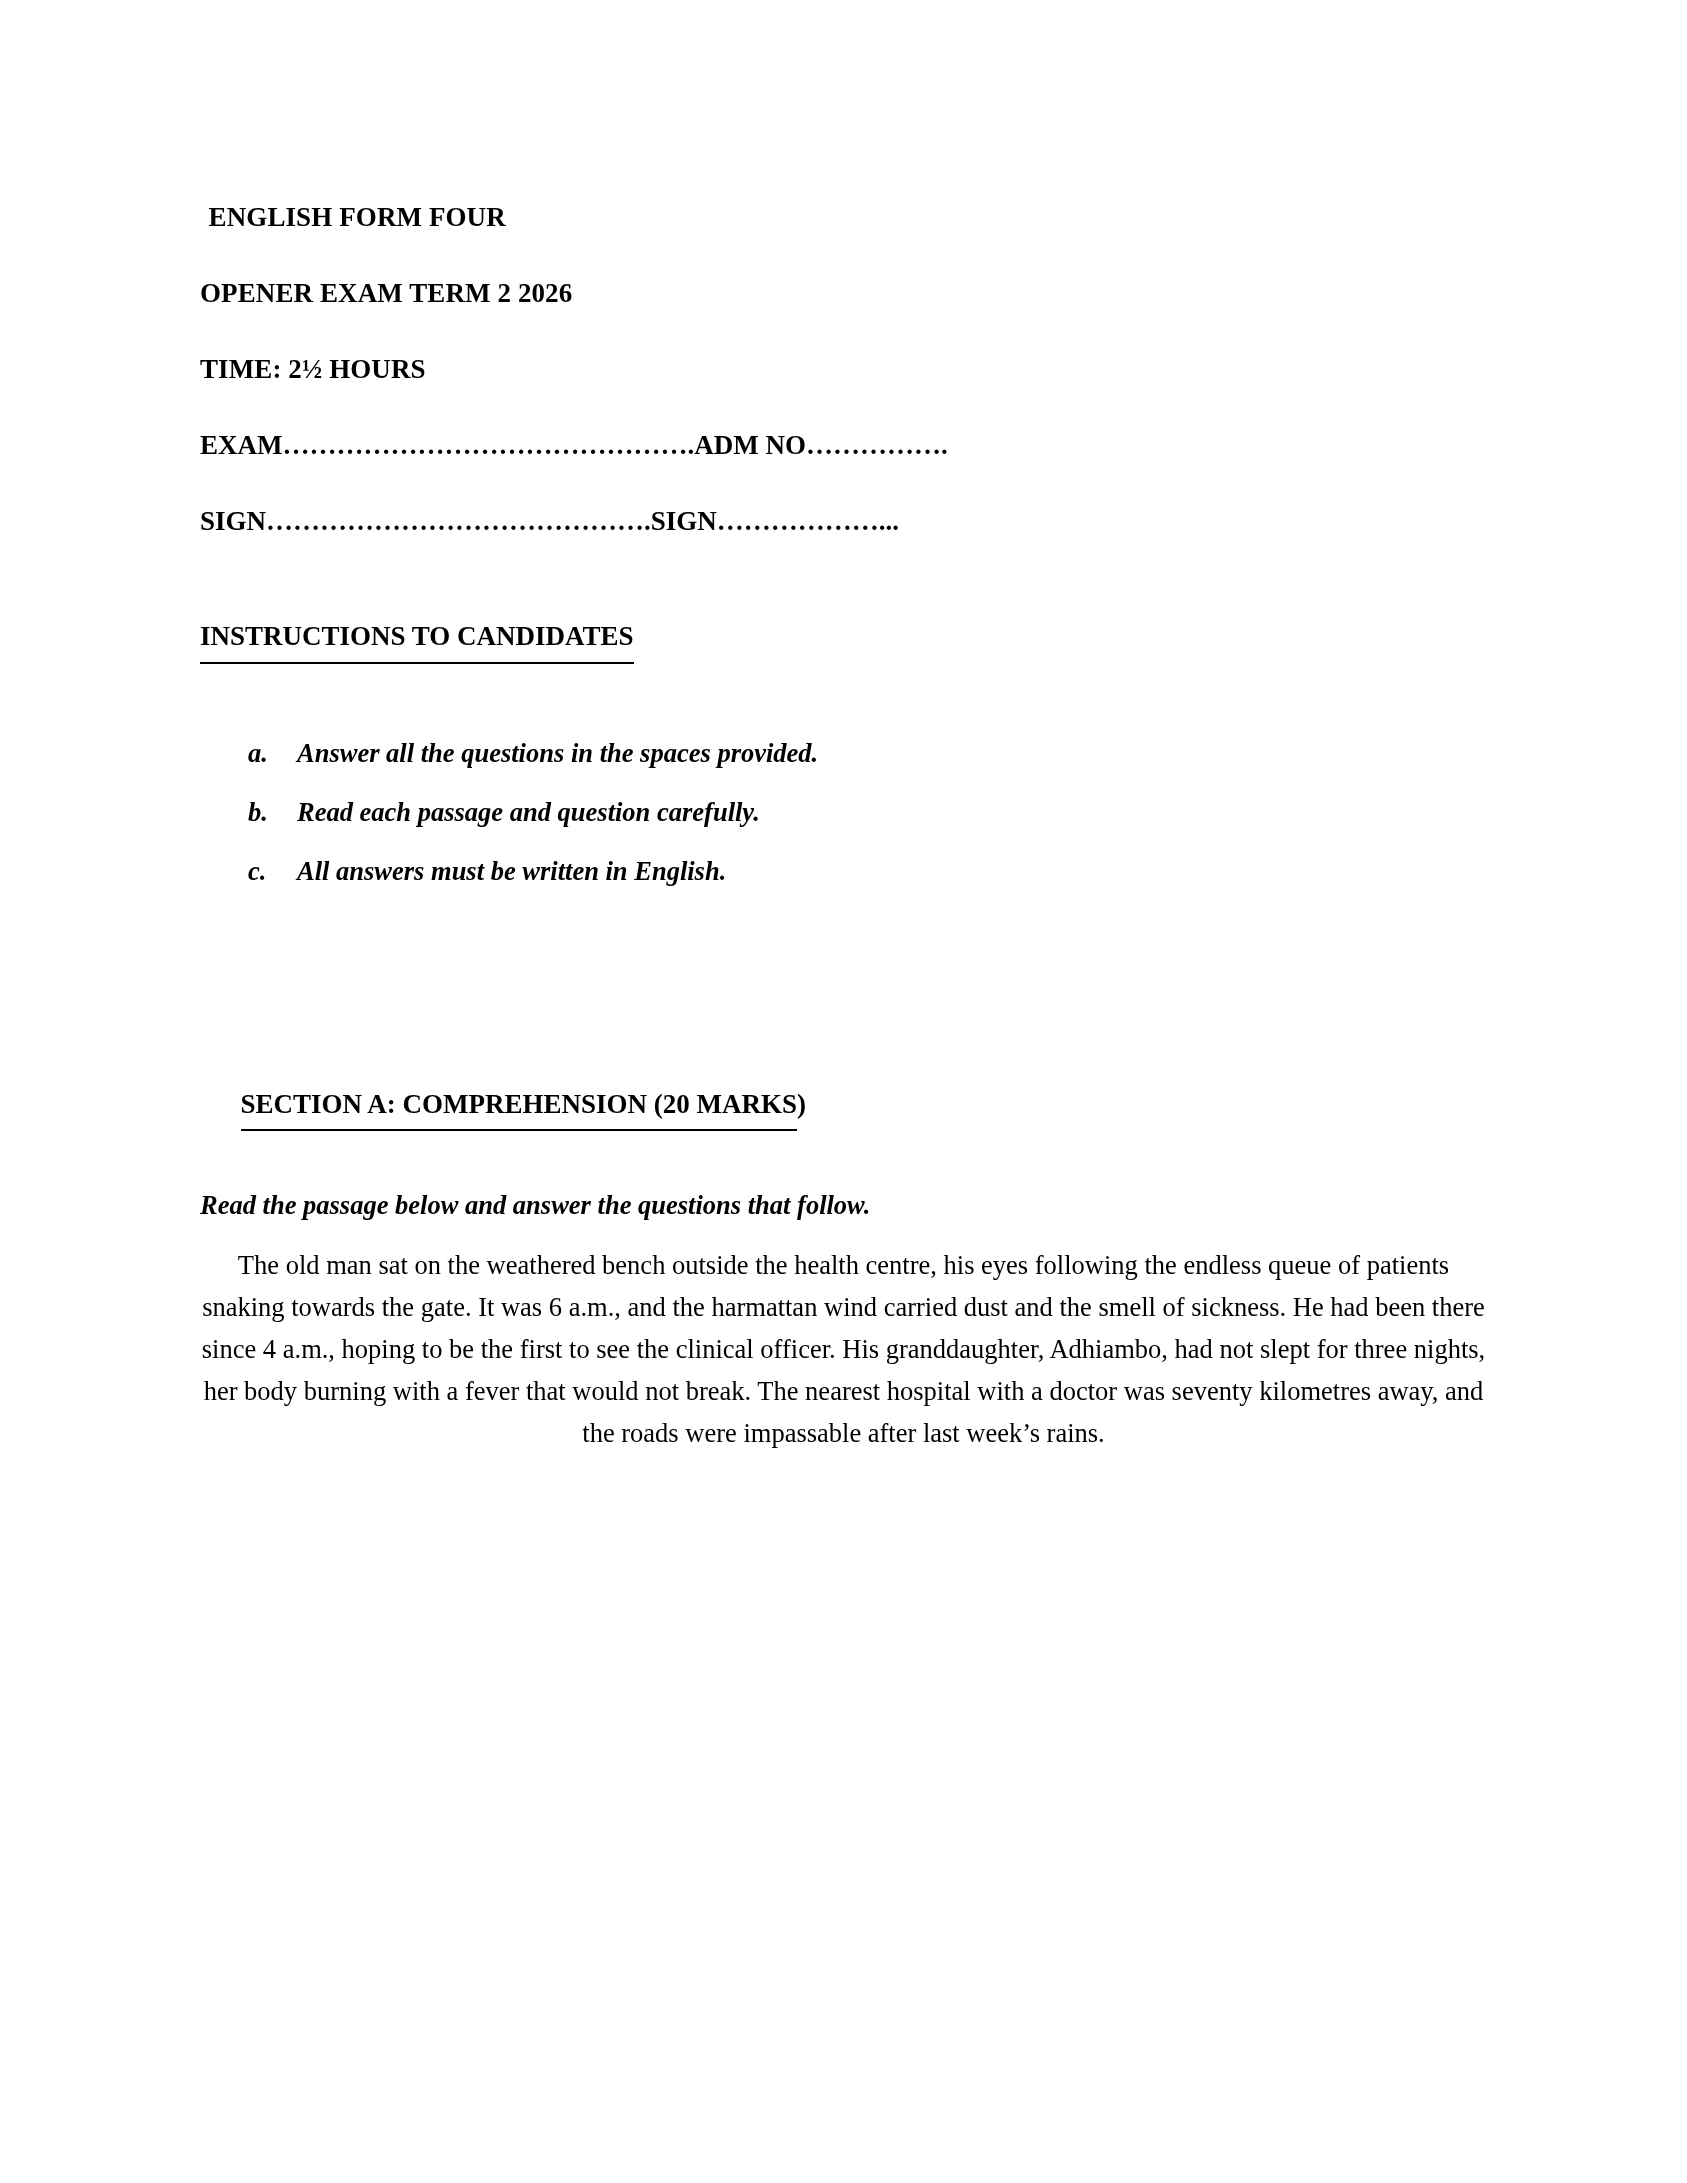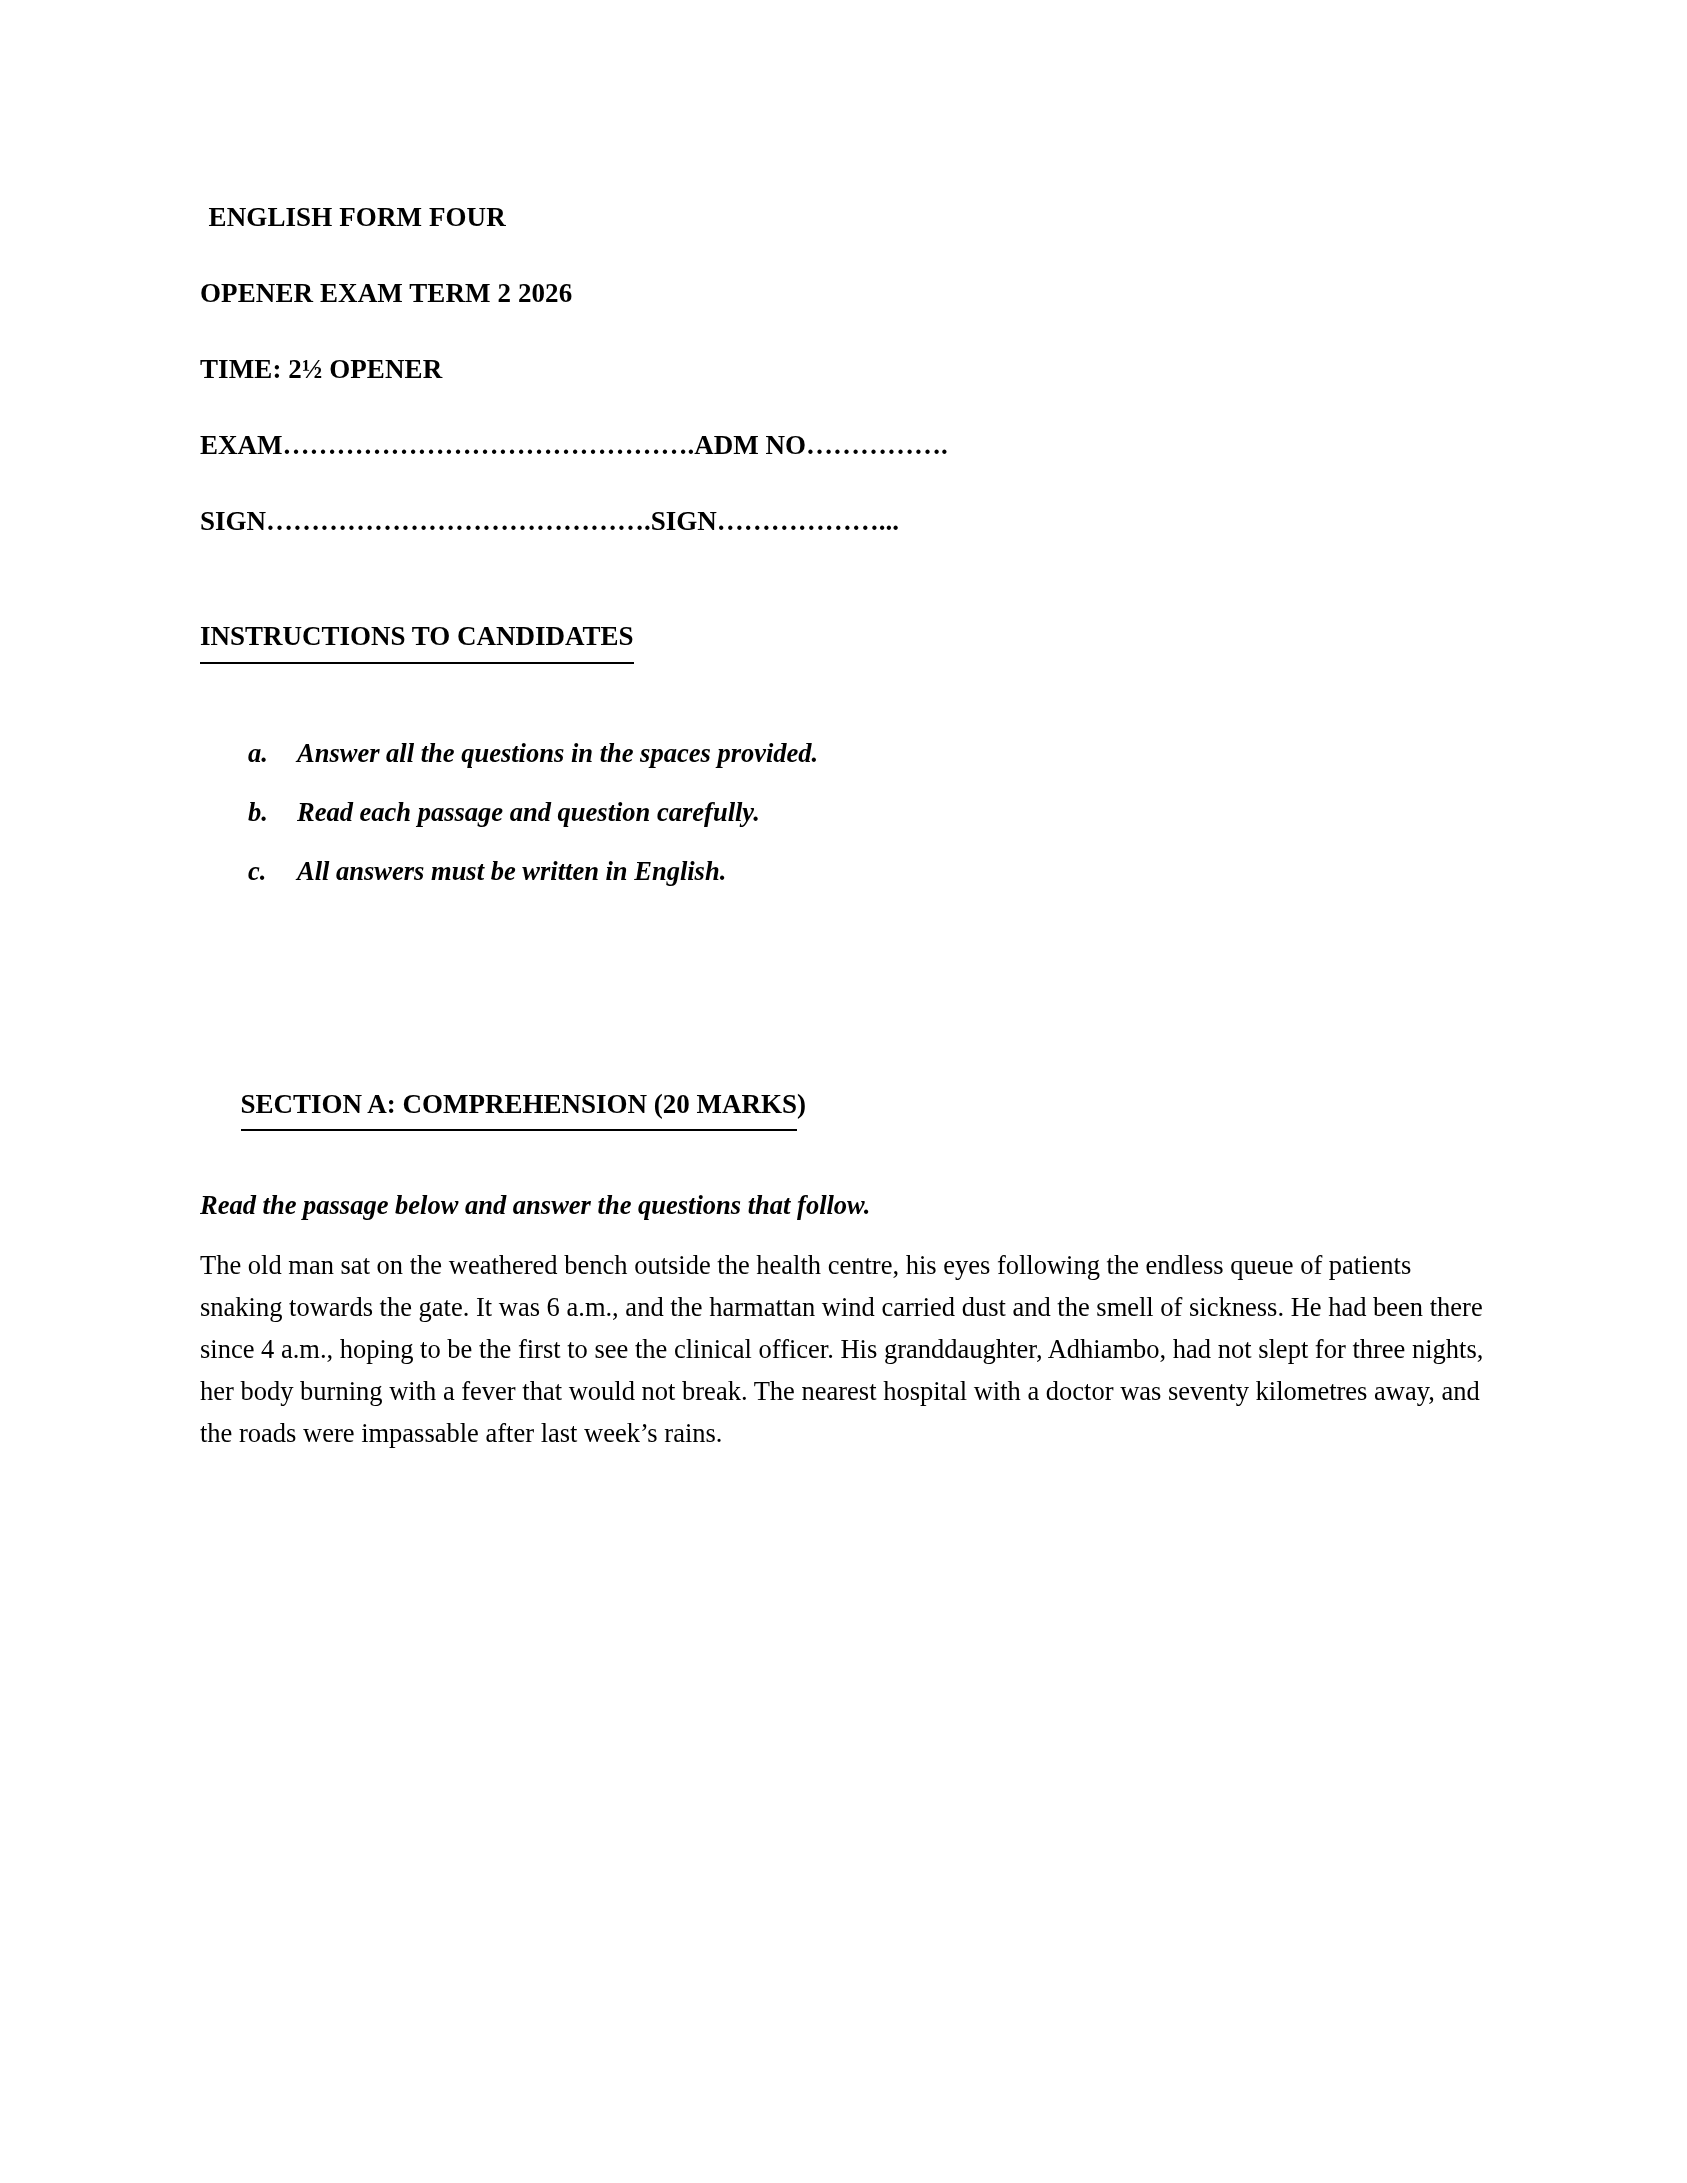--- a/index.html
+++ b/index.html
@@ -103,35 +103,35 @@
     font-style: italic;
     line-height: 38px;
   }
 
   
   .passage-gap { height: 20px; }
   .passage {
     font-size: 26.5px;
     font-weight: normal;
     line-height: 42px;
-    text-align: left;
+    text-align: center;
     width: 1287px;
   }
 </style>
 </head>
 <body>
 
 <div class="page">
   <div class="content">
 
     <div class="hdr-line first">ENGLISH FORM FOUR</div>
 
     <div class="hdr-line">OPENER EXAM TERM 2 2026</div>
 
-    <div class="hdr-line">TIME: 2½ OPENER</div>
+    <div class="hdr-line">TIME: 2½ HOURS</div>
 
     <div class="fill-line">EXAM……………………………………….ADM NO…………….</div>
 
     <div class="fill-line">SIGN…………………………………….SIGN………………...</div>
 
     <div class="section-gap-a"></div>
 
     <div class="instr-heading">
       <span class="ul">INSTRUCTIONS TO CANDIDATES</span>
     </div>

